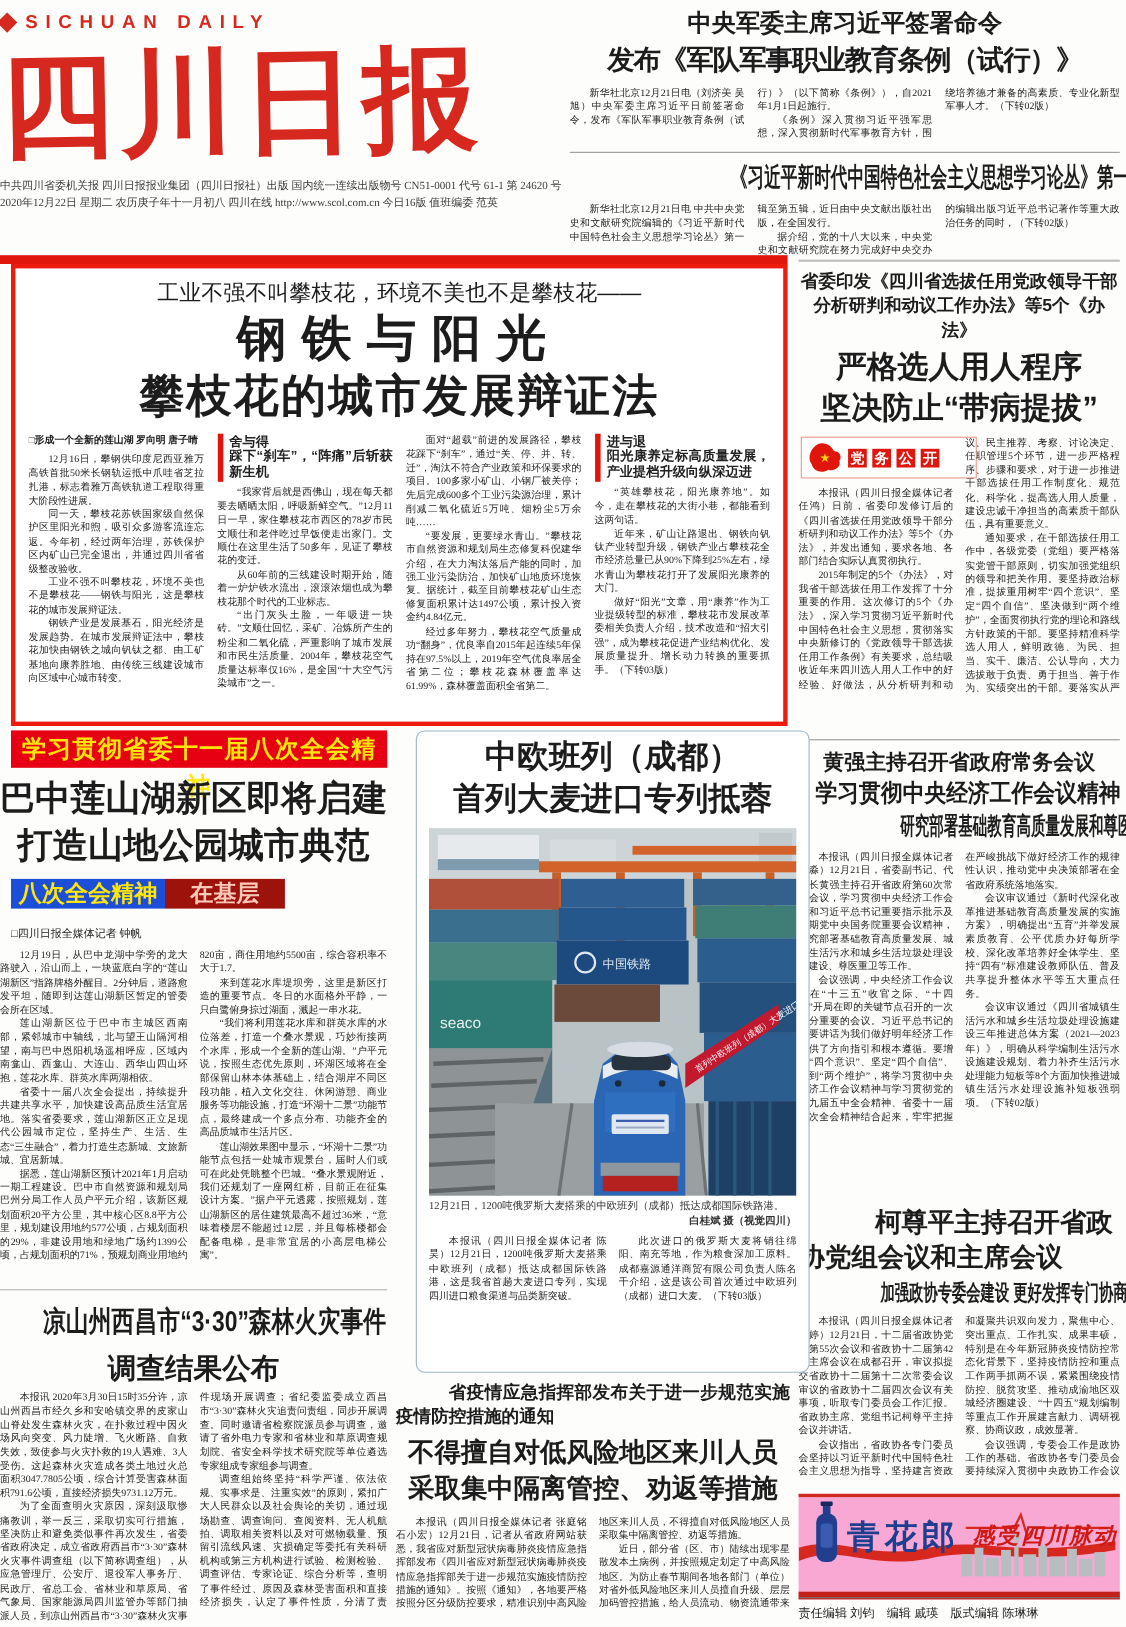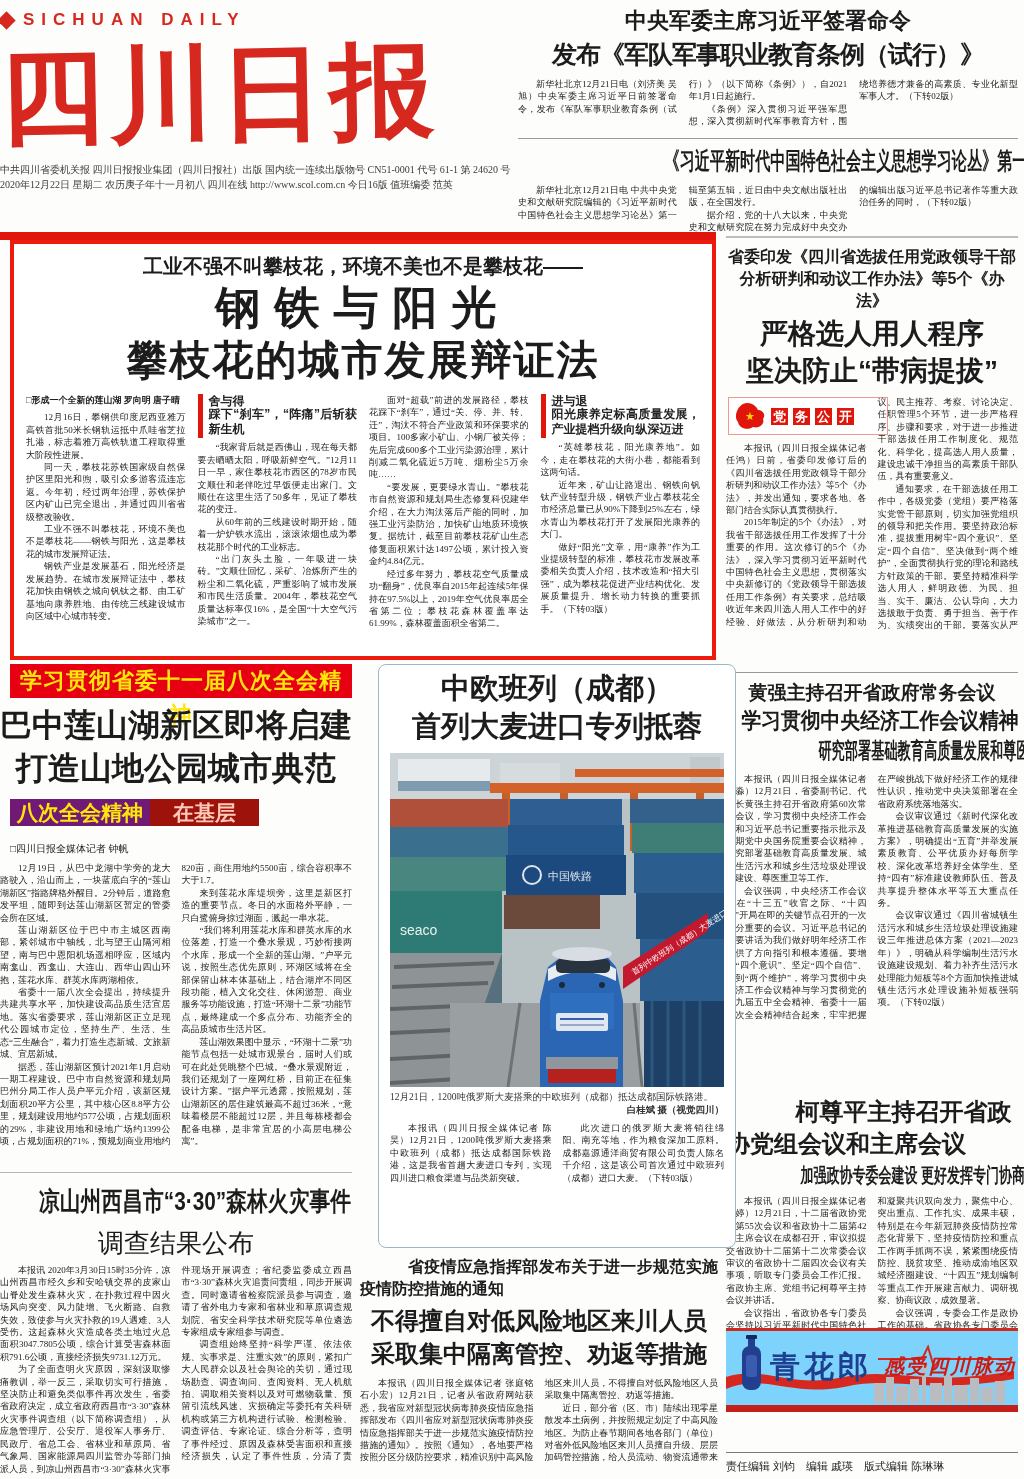--- a/index.html
+++ b/index.html
@@ -32,21 +32,21 @@
   .tr-body{margin-top:7px;height:52px}
   #tr-div{border-top:1px solid #9a9a9a;margin:8px 0 6px}
   #luncong-headline>span{font-size:24px;transform:scaleX(.63)}
   
   #red-band{left:0;top:232px;width:716px;height:8px;background:#e0150c}
   #gray-band{left:726px;top:236px;width:292px;height:2px;background:#bdbdbd}
 
   
   #mainbox{left:10px;top:240px;width:706px;height:420px;border:4px solid #ee1a0e;
            padding:6px 12px;box-sizing:border-box;background:#fff}
-  #main-kicker{font-size:20px;font-weight:bold;margin-top:3px}
+  #main-kicker{font-size:20px;font-weight:normal;margin-top:3px}
   #main-h1{font-size:45px;font-weight:900;letter-spacing:14px;line-height:55px}
   #main-h2{font-size:41px;font-weight:900;letter-spacing:2px;line-height:51px}
   #main-body{margin-top:8px;height:246px}
   .byline{font-weight:bold;text-indent:0 !important;margin-bottom:5px !important}
   .subhead{border-left:5px solid #e0150c;padding:1px 0 1px 6px;margin:3px 0;
            font-family:"Liberation Sans","DejaVu Sans",sans-serif;break-inside:avoid}
   .subhead .tag{display:block;font-size:12px;font-weight:bold}
   .subhead .txt{display:block;font-size:12px;font-weight:bold;line-height:15px}
 
   
@@ -67,41 +67,41 @@
   #sbB-h2>span{font-size:22px;transform:scaleX(.6)}
   #sbB-body{margin-top:7px;height:318px}
   #sbC{top:1096px}
   #sbC-h{font-size:24px;font-weight:bold;line-height:32px;text-indent:2.9em;
          font-family:"Liberation Sans",sans-serif}
   #sbC-sub{margin-top:2px}
   #sbC-sub>span{font-size:20px;transform:scaleX(.65)}
   #sbC-body{margin-top:6px;height:152px}
 
   
-  #ad{left:726px;top:1328px;width:292px;height:84px;border-top:3px solid #cf2920;
-      border-bottom:7px solid #c22018;background:#7dd3fc;box-sizing:border-box;overflow:hidden}
+  #ad{left:726px;top:1358px;width:292px;height:96px;border-top:3px solid #cf2920;
+      border-bottom:7px solid #c22018;background:#f9a8d4;box-sizing:border-box;overflow:hidden}
   #ad-brand{left:44px;top:16px;font-size:30px;font-weight:bold;color:#1e3f8f;letter-spacing:4px}
   #ad-slogan{left:158px;top:22px;font-size:20px;font-weight:bold;font-style:italic;
              color:#cf1a14;letter-spacing:2px}
   #footer{left:726px;top:1452px;width:292px;border-top:1px solid #777;padding-top:6px;
           font-size:11px;font-family:"Liberation Sans",sans-serif;color:#222}
 
   
   #banner{left:10px;top:664px;width:342px;height:34px;background:#e60012;color:#ffe60a;
           font-size:22px;font-weight:bold;text-align:center;line-height:34px;letter-spacing:1px}
   #lsh-h{left:0;top:704px;width:352px;font-size:32px;font-weight:900;line-height:43px;text-align:center}
   #lsh-badge{left:10px;top:798px;font-size:21px;font-weight:bold;line-height:30px}
-  #lsh-badge .bm{background:#701a75;color:#ffe60a;padding:2px 7px}
+  #lsh-badge .bm{background:#1d4ed8;color:#ffe60a;padding:2px 7px}
   #lsh-badge .bs{background:#9e120c;color:#ffc9b8;padding:2px 23px}
   #lsh-byline{left:10px;top:842px;font-size:10px;color:#222}
   #lsh-body{left:0;top:862px;width:352px;height:302px}
   #left-div{left:0;top:1172px;width:352px;height:0;border-top:1px solid #b5b5b5}
   #fire-h{left:0;top:1182px;width:352px;line-height:38px}
   #fire-h .l1>span{font-size:26px;transform:scaleX(.8)}
-  #fire-h .l2{font-size:26px;font-weight:normal;text-align:center;
+  #fire-h .l2{font-size:26px;font-weight:bold;text-align:center;
               font-family:"Liberation Sans",sans-serif}
   #fire-body{left:0;top:1264px;width:352px;height:213px}
 
   
   #midbox{left:378px;top:664px;width:358px;height:584px;border:1px solid #9db7c8;border-radius:8px;
           padding:4px 11px;box-sizing:border-box;background:#fff}
   .mid-h{font-size:29px;font-weight:900;line-height:38px;text-align:center;
          font-family:"Liberation Sans",sans-serif}
   #photo{display:block;width:334px;height:334px;margin:8px auto 4px}
   #caption{font-size:9.5px;line-height:13px;text-align:justify;color:#333}

